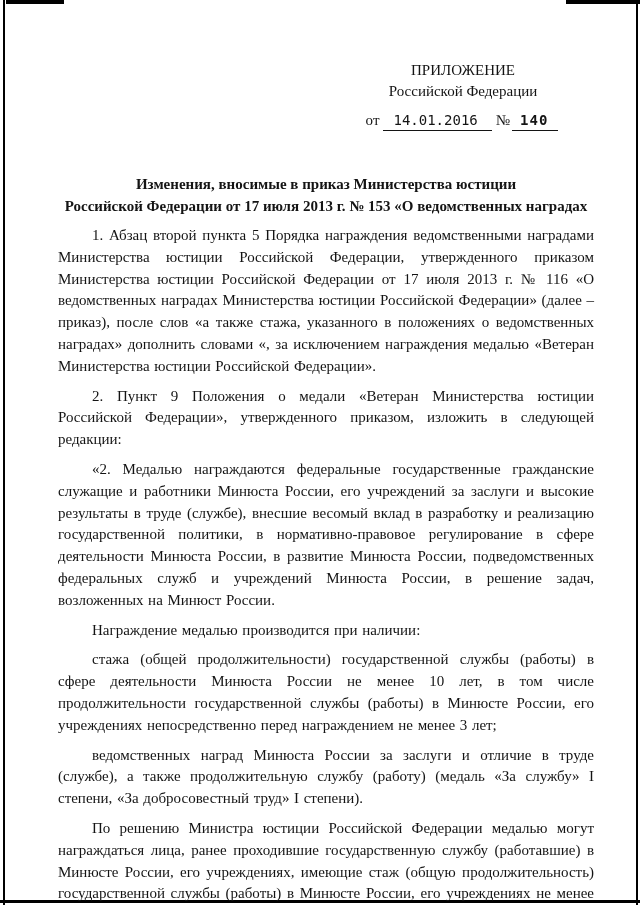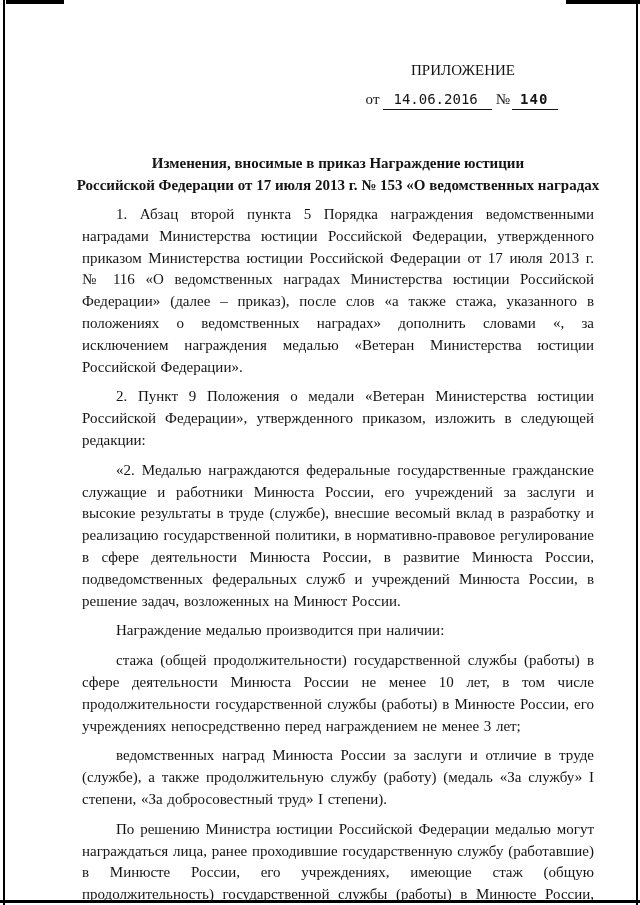--- a/index.html
+++ b/index.html
@@ -9,21 +9,20 @@
   }
   .page {
     position: relative;
     width: 640px;
     height: 905px;
     background: #ffffff;
     color: #141414;
     font-family: "Liberation Serif", serif;
     overflow: hidden;
     box-sizing: border-box;
-    padding-left: 24px;
   }
   
   .edge { position: absolute; background: #000; }
   .edge.top-left    { top: 0; left: 6px;  width: 58px;  height: 4px; }
   .edge.top-right   { top: 0; right: 0;   width: 74px;  height: 4px; }
   .edge.left        { top: 0; left: 3px;  width: 2px;   height: 905px; }
   .edge.right       { top: 0; right: 2px; width: 2px;   height: 905px; }
   .edge.bottom      { bottom: 2px; left: 0; width: 640px; height: 3px; }
 
   .content {
@@ -82,27 +81,28 @@
   <div class="edge top-left"></div>
   <div class="edge top-right"></div>
   <div class="edge left"></div>
   <div class="edge right"></div>
   <div class="edge bottom"></div>
 
   <div class="content">
 
     <div class="appendix-header">
       <div>ПРИЛОЖЕНИЕ</div>
+      <div>Российской Федерации</div>
       <div class="date-line">
-        <span>от</span><span class="fill date">14.06.2016</span><span>№</span><span class="fill num">140</span>
+        <span>от</span><span class="fill date">14.01.2016</span><span>№</span><span class="fill num">140</span>
       </div>
     </div>
 
     <div class="doc-title">
-      <div>Изменения, вносимые в приказ Награждение юстиции</div>
+      <div>Изменения, вносимые в приказ Министерства юстиции</div>
       <div>Российской Федерации от 17 июля 2013 г. № 153 «О ведомственных наградах</div>
     </div>
 
     <div class="doc-body">
       <p>1. Абзац второй пункта 5 Порядка награждения ведомственными наградами Министерства юстиции Российской Федерации, утвержденного приказом Министерства юстиции Российской Федерации от 17 июля 2013 г. № 116 «О ведомственных наградах Министерства юстиции Российской Федерации» (далее – приказ), после слов «а также стажа, указанного в положениях о ведомственных наградах» дополнить словами «, за исключением награждения медалью «Ветеран Министерства юстиции Российской Федерации».</p>
       <p>2. Пункт 9 Положения о медали «Ветеран Министерства юстиции Российской Федерации», утвержденного приказом, изложить в следующей редакции:</p>
       <p>«2. Медалью награждаются федеральные государственные гражданские служащие и работники Минюста России, его учреждений за заслуги и высокие результаты в труде (службе), внесшие весомый вклад в разработку и реализацию государственной политики, в нормативно-правовое регулирование в сфере деятельности Минюста России, в развитие Минюста России, подведомственных федеральных служб и учреждений Минюста России, в решение задач, возложенных на Минюст России.</p>
       <p>Награждение медалью производится при наличии:</p>
       <p>стажа (общей продолжительности) государственной службы (работы) в сфере деятельности Минюста России не менее 10 лет, в том числе продолжительности государственной службы (работы) в Минюсте России, его учреждениях непосредственно перед награждением не менее 3 лет;</p>
       <p>ведомственных наград Минюста России за заслуги и отличие в труде (службе), а также продолжительную службу (работу) (медаль «За службу» I степени, «За добросовестный труд» I степени).</p>

